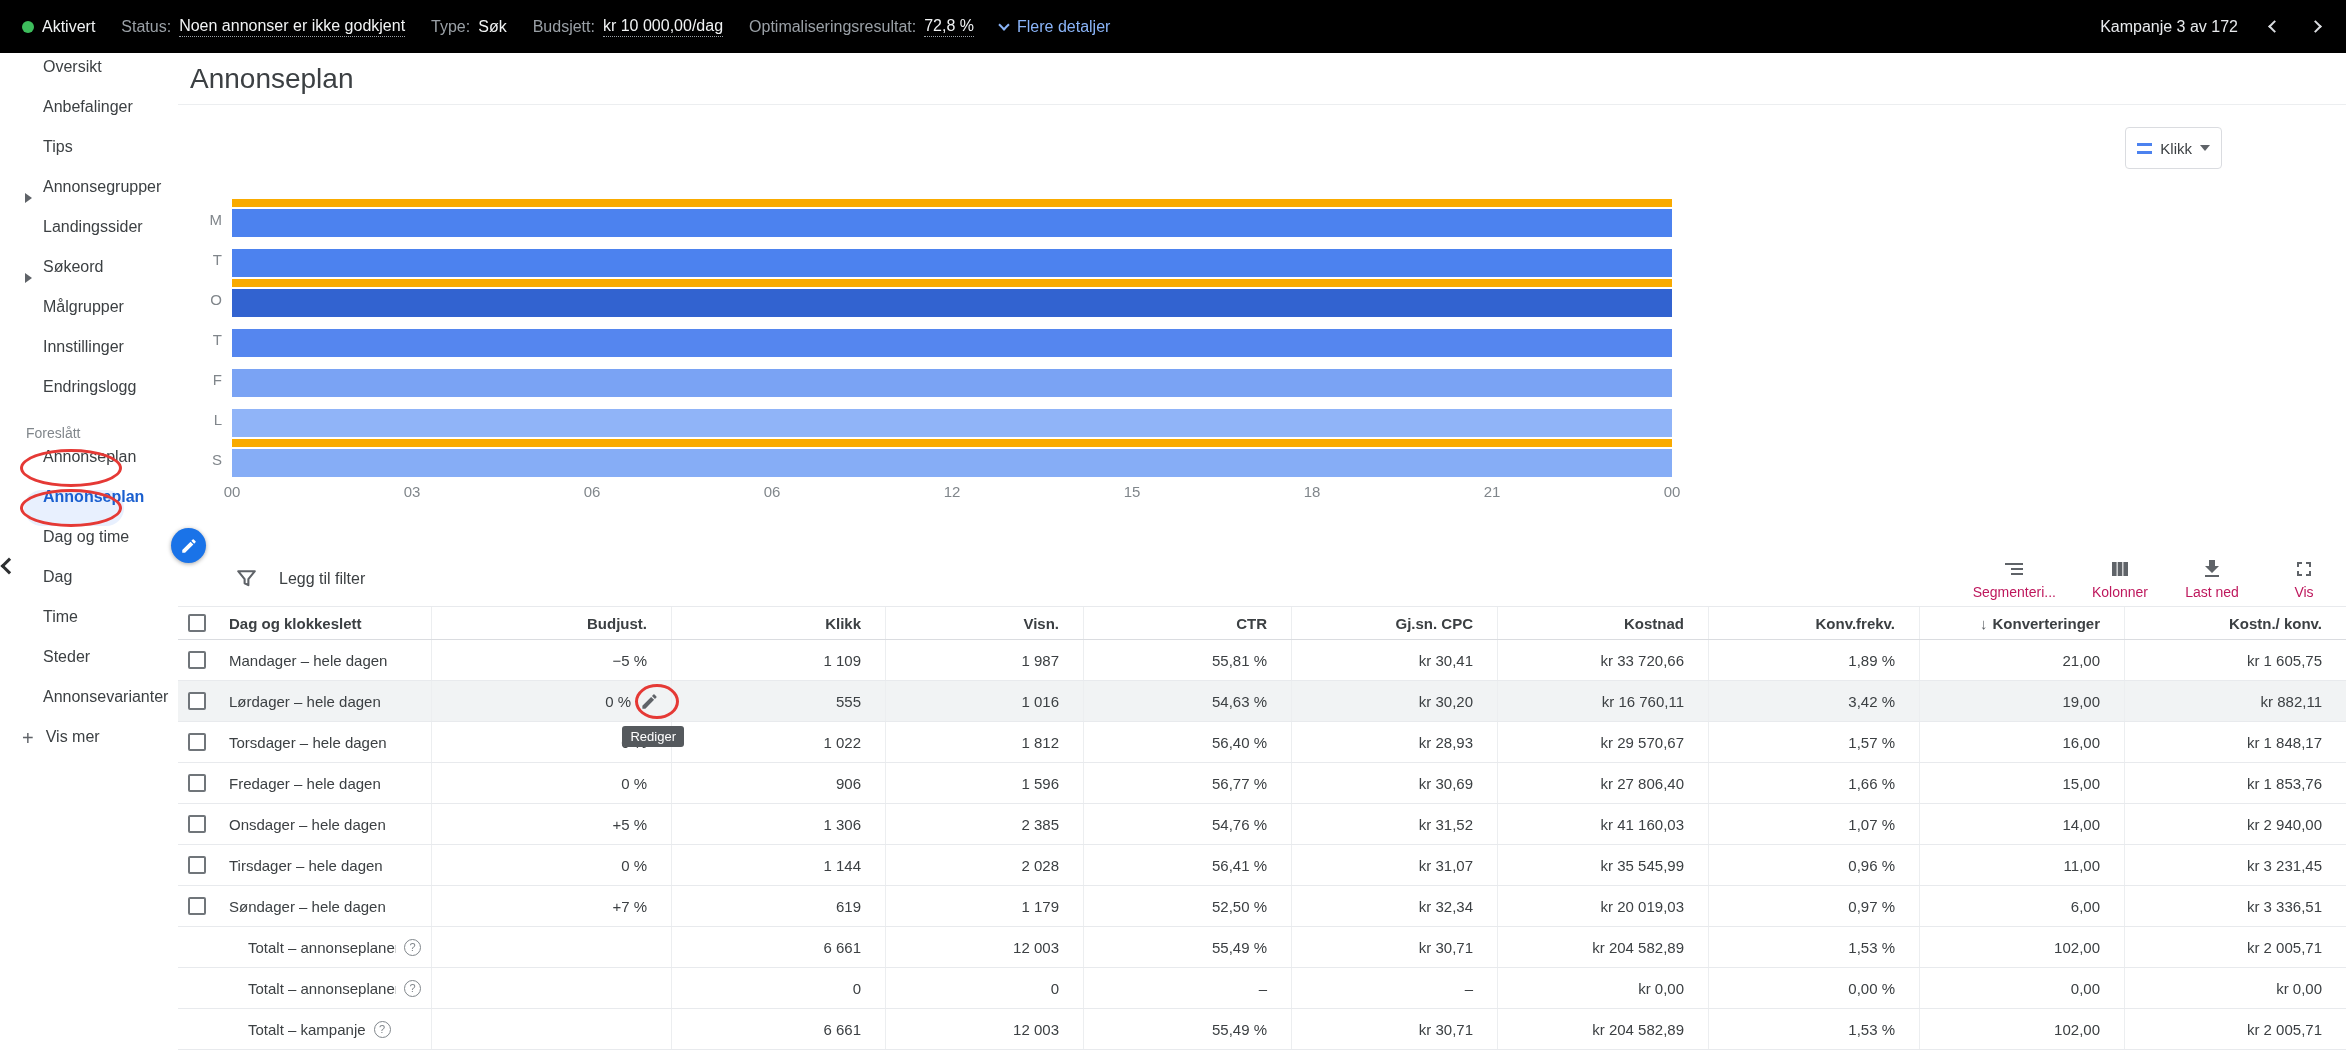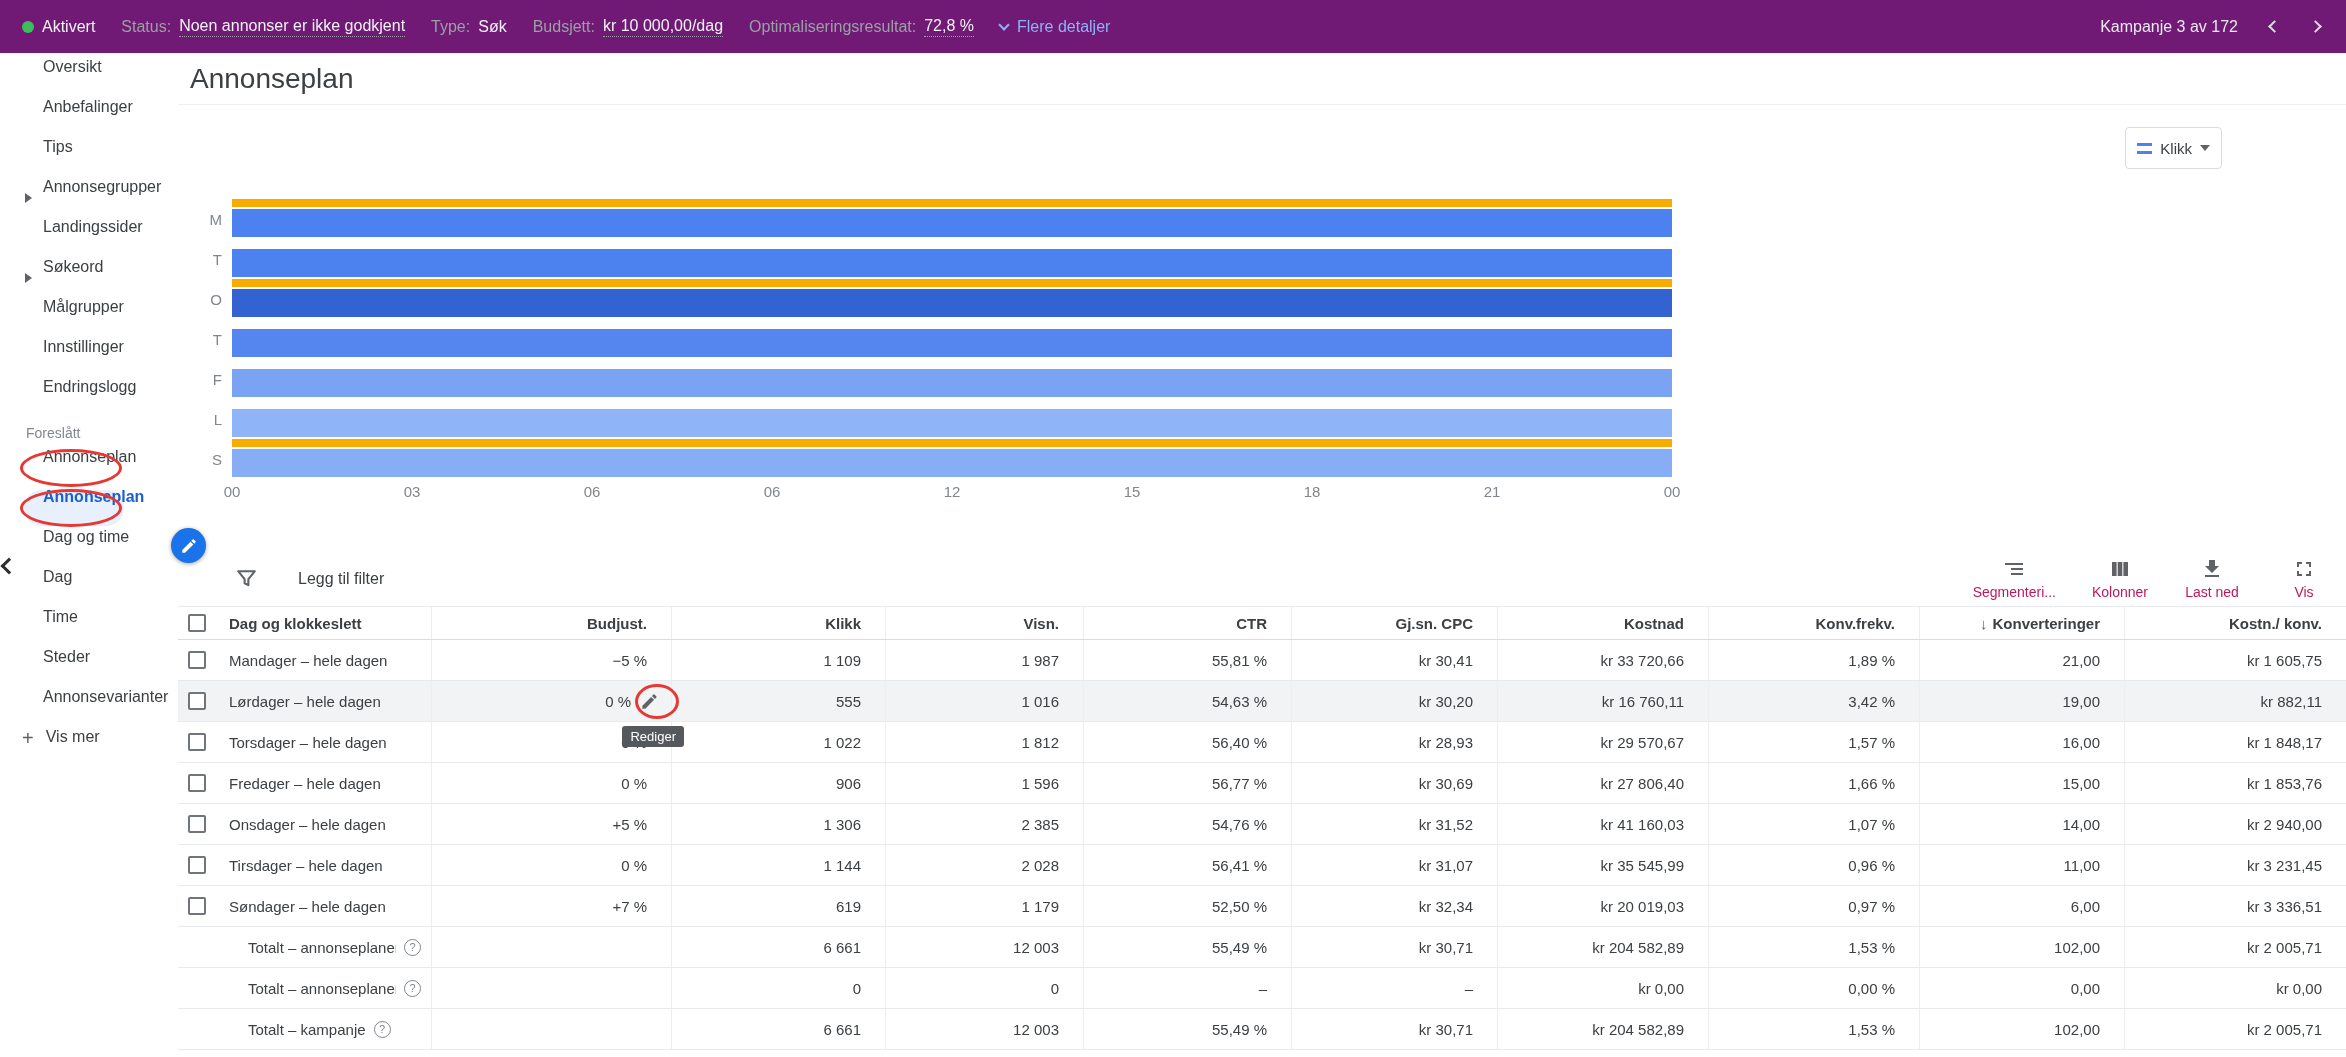--- a/index.html
+++ b/index.html
@@ -1,21 +1,21 @@
 <!DOCTYPE html>
 <html><head>
 <meta charset="utf-8">
 <style>
   * { margin:0; padding:0; box-sizing:border-box; }
   html,body { width:2346px; height:1057px; }
   body { font-family:"Liberation Sans","DejaVu Sans",sans-serif; background:#fff; color:#3c4043; overflow:hidden; }
   .app { position:relative; width:2346px; height:1057px; background:#fff; }
 
   
-  .topbar { position:absolute; top:0; left:0; width:100%; height:53px; background:#701a75;
+  .topbar { position:absolute; top:0; left:0; width:100%; height:53px; background:#000000;
             display:flex; align-items:center; justify-content:space-between; padding:0 26px 0 22px; }
   .tb-left, .tb-segs { display:flex; align-items:center; gap:26px; font-size:16px; white-space:nowrap; }
   .tb-item { display:flex; align-items:center; gap:8px; white-space:nowrap; }
   .dot { width:12px; height:12px; border-radius:50%; background:#3dbd5c; flex:none; }
   .tb-label { color:#9aa0a6; }
   .tb-value { color:#f1f3f4; }
   .tb-value.dotted { border-bottom:1px dotted #9aa0a6; padding-bottom:1px; cursor:pointer; }
   .tb-link { color:#8ab4f8; display:flex; gap:9px; align-items:center; cursor:pointer; }
   .tb-right { display:flex; align-items:center; gap:32px; color:#e8eaed; font-size:16px; }
 
@@ -70,21 +70,21 @@
   .x-axis { position:absolute; left:54px; top:430px; width:1440px; height:20px; }
   .x-tick { position:absolute; transform:translateX(-50%); color:#80868b; font-size:15px; }
 
   .fab { position:absolute; left:-7px; top:475px; width:35px; height:35px; border-radius:50%; background:#1a73e8;
          display:flex; align-items:center; justify-content:center; box-shadow:0 1px 4px rgba(0,0,0,.35);
          cursor:pointer; z-index:4; border:none; }
 
   
   .filter-bar { position:absolute; left:0; right:0; top:498px; height:55px; display:flex; align-items:center;
                 justify-content:space-between; padding:0 14px 0 56px; }
-  .add-filter { display:flex; align-items:center; gap:39px; font-size:16px; color:#3c4043; cursor:pointer; }
+  .add-filter { display:flex; align-items:center; gap:20px; font-size:16px; color:#3c4043; cursor:pointer; }
   .tools { display:flex; align-items:flex-start; gap:36px; }
   .tool { display:flex; flex-direction:column; align-items:center; gap:3px; font-size:14px; color:#be185d;
           cursor:pointer; min-width:56px; }
   .ticon { height:24px; display:flex; align-items:center; }
 
   
   .data-table { position:absolute; left:0; top:553px; width:2168px; font-size:15px; color:#3c4043; }
   .trow { display:grid; grid-template-columns:37px 217px 240px 214px 198px 208px 206px 211px 211px 205px 221px;
           border-bottom:1px solid #e8eaed; height:41px; }
   .trow.head { height:34px; border-top:1px solid #e8eaed; border-bottom:1px solid #dadce0; font-weight:bold; }

